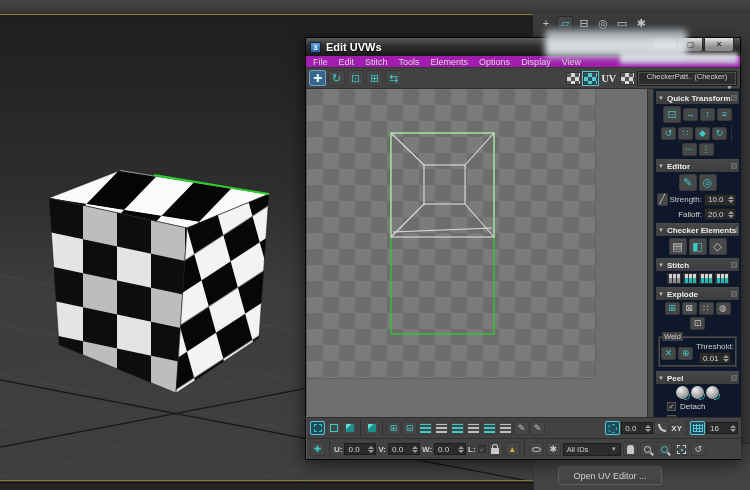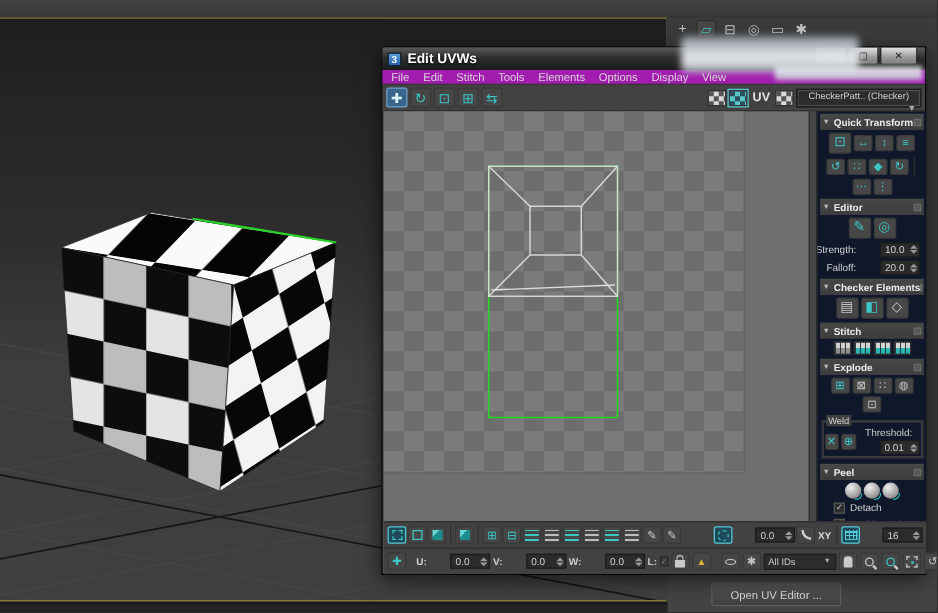--- a/index.html
+++ b/index.html
@@ -12,39 +12,39 @@
   .viewport svg{display:block;}
   .right-col{position:absolute;left:534px;top:14px;width:216px;height:467px;background:#3b3b3b;}
   .cmd-tabs{position:absolute;left:4px;top:0;height:18px;display:flex;align-items:center;gap:3px;}
   .cmd-tab{width:16px;height:15px;display:flex;align-items:center;justify-content:center;color:#c3c3c3;font-size:11px;border-radius:2px;}
   .cmd-tab.active{color:#3cc7c7;background:#474747;border:1px solid #2c2c2c;}
   .bottom-strip{position:absolute;left:0;top:482px;width:750px;height:8px;background:#242424;border-top:1px solid #101010;}
 
   
   .euvs{position:absolute;left:534px;top:443px;width:216px;height:47px;background:#444;border-top:1px solid #2f2f2f;z-index:10;}
   .euvs-title{position:absolute;left:24px;top:6px;font-size:10px;font-weight:bold;color:#d6d6d6;}
-  .euvs-btn{position:absolute;left:35px;top:22px;width:104px;height:19px;background:linear-gradient(#555,#414141);border:1px solid #5f5f5f;border-radius:2px;color:#d8d8d8;font-size:9px;display:flex;align-items:center;justify-content:center;}
+  .euvs-btn{position:absolute;left:24px;top:22px;width:104px;height:19px;background:linear-gradient(#555,#414141);border:1px solid #5f5f5f;border-radius:2px;color:#d8d8d8;font-size:9px;display:flex;align-items:center;justify-content:center;}
 
   
   .dialog{position:absolute;left:305px;top:37px;width:436px;height:423px;background:#3f3f3f;border:1px solid #050505;box-shadow:0 0 0 1px #585858 inset,0 4px 16px rgba(0,0,0,.6);z-index:50;}
   .titlebar{position:absolute;left:0;top:0;width:100%;height:18px;background:linear-gradient(#5a5a5a,#2f2f2f 45%,#191919);display:flex;align-items:center;padding:0 4px;}
   .app-ico{width:11px;height:11px;background:linear-gradient(#5aa0e0,#2a5fa8);border:1px solid #123;color:#fff;font-size:8px;font-weight:bold;display:flex;align-items:center;justify-content:center;margin-right:5px;}
   .title-text{color:#fff;font-size:11px;font-weight:bold;text-shadow:0 1px 2px #000;}
   .win-btns{position:absolute;right:6px;top:0;display:flex;gap:1px;}
   .win-btn{width:25px;height:14px;background:linear-gradient(#e4e4e4,#9a9a9a 60%,#7d7d7d);border:1px solid #2a2a2a;border-top:none;border-radius:0 0 3px 3px;display:flex;align-items:center;justify-content:center;font-size:8px;color:#222;line-height:1;}
   .win-btn.close{width:30px;}
   .menubar{position:absolute;left:0;top:18px;width:100%;height:12px;background:#a21caf;display:flex;align-items:center;gap:11px;padding:0 7px;border-bottom:1px solid #343434;}
   .menu-item{color:#d8d8d8;font-size:9px;}
   .dtoolbar{position:absolute;left:0;top:30px;width:100%;height:21px;background:#424242;border-bottom:1px solid #303030;display:flex;align-items:center;padding:0 3px;gap:2px;}
   .tbtn{width:17px;height:16px;display:flex;align-items:center;justify-content:center;color:#3cc7c7;font-size:11px;background:#464646;border:1px solid #383838;border-radius:2px;}
   .tbtn.active{background:#39648c;border-color:#6ea4cf;color:#dff3f3;}
   .tb-spacer{flex:1;}
   .checker-mini{width:15px;height:13px;background:conic-gradient(#d9d9d9 0 25%,#555 25% 50%,#d9d9d9 50% 75%,#555 75%);background-size:8px 8px;border:1px solid #333;}
   .checker-mini.on{outline:1px solid #57c9d6;background:conic-gradient(#58c7c7 0 25%,#2c4f5f 25% 50%,#58c7c7 50% 75%,#2c4f5f 75%);background-size:8px 8px;}
-  .uv-label{color:#e4e4e4;font-size:10px;font-weight:bold;padding:0 2px;}
+  .uv-label{color:#e4e4e4;font-size:10px;font-weight:bold;padding:0 2px;font-family:Liberation Serif, serif;}
   .mat-dd{width:100px;height:15px;background:#2c2c2c;border:1px solid #1d1d1d;box-shadow:0 0 0 1px #4e4e4e inset;color:#cfcfcf;font-size:7.5px;display:flex;align-items:center;padding:0 3px;gap:3px;flex-direction:column;}
   .mat-dd .caret{margin-left:auto;font-size:7px;color:#aaa;}
 
   
   .work{position:absolute;left:1px;top:51px;width:434px;height:328px;overflow:hidden;}
   .uv-canvas{position:absolute;left:0;top:0;width:340px;height:328px;background:#6f6f6f;}
   .uv-checker{position:absolute;left:0;top:0;width:289px;height:290px;background:conic-gradient(#7b7b7b 0 25%,#6d6d6d 25% 50%,#7b7b7b 50% 75%,#6d6d6d 75%);background-size:32px 32px;border-right:1px solid #626262;border-bottom:1px solid #626262;}
   .uv-overlay{position:absolute;left:0;top:0;}
   .canvas-gap{position:absolute;left:340px;top:0;width:6px;height:328px;background:#474747;border-left:1px solid #333;}
   .side-panel{position:absolute;left:346px;top:0;width:88px;height:328px;background:#0f172a;border-left:1px solid #2e2e2e;padding:1px 2px;overflow:hidden;}
@@ -55,21 +55,21 @@
   .roll-hd .pin{margin-left:auto;width:6px;height:6px;background:#575757;border:1px solid #6a6a6a;}
   .roll-bd{padding:2px 1px;display:flex;flex-wrap:wrap;gap:2px;align-items:center;justify-content:center;}
 
   .pic{width:15px;height:13px;display:flex;align-items:center;justify-content:center;background:#474747;border:1px solid #393939;border-radius:2px;color:#3cc7c7;font-size:9px;line-height:1;}
   .pic.lg{width:18px;height:17px;font-size:11px;}
   .pic.gray{color:#c6c6c6;}
   .vsep{width:1px;height:16px;background:#2f2f2f;margin:0 2px;}
 
   .fieldrow{display:flex;align-items:center;gap:2px;width:100%;justify-content:flex-end;padding-right:2px;}
   .flabel{color:#cfcfcf;font-size:8px;}
-  .spin{display:inline-flex;align-items:center;background:#2b2b2b;border:1px solid #1c1c1c;height:12px;padding:0 1px 0 3px;margin-left:17px;}
+  .spin{display:inline-flex;align-items:center;background:#2b2b2b;border:1px solid #1c1c1c;height:12px;padding:0 1px 0 3px;}
   .spin .v{color:#d2d2d2;font-size:8px;min-width:18px;}
   .spin .arrs{display:flex;flex-direction:column;gap:1px;margin-left:2px;}
   .spin .arrs i{display:block;width:0;height:0;border-left:3px solid transparent;border-right:3px solid transparent;}
   .spin .arrs i.up{border-bottom:3px solid #9a9a9a;}
   .spin .arrs i.dn{border-top:3px solid #9a9a9a;}
 
   .g-stitch{width:14px;height:11px;border:1px solid #333;background-image:repeating-linear-gradient(90deg,rgba(30,30,30,.85) 0 1px,transparent 1px 4px),linear-gradient(180deg,#d5d5d5 45%,#2ab5b5 45%);}
   .g-stitch.dim{background-image:repeating-linear-gradient(90deg,rgba(30,30,30,.85) 0 1px,transparent 1px 4px),linear-gradient(180deg,#cfcfcf 45%,#8f8f8f 45%);}
   .g-sphere{width:13px;height:13px;border-radius:50%;background:radial-gradient(circle at 35% 30%,#efefef,#8d8d8d 75%);position:relative;}
   .g-sphere::after{content:"";position:absolute;right:-1px;bottom:-1px;width:5px;height:5px;border:1.5px solid #2ab5b5;border-top:none;border-left:none;border-radius:0 0 5px 0;}

